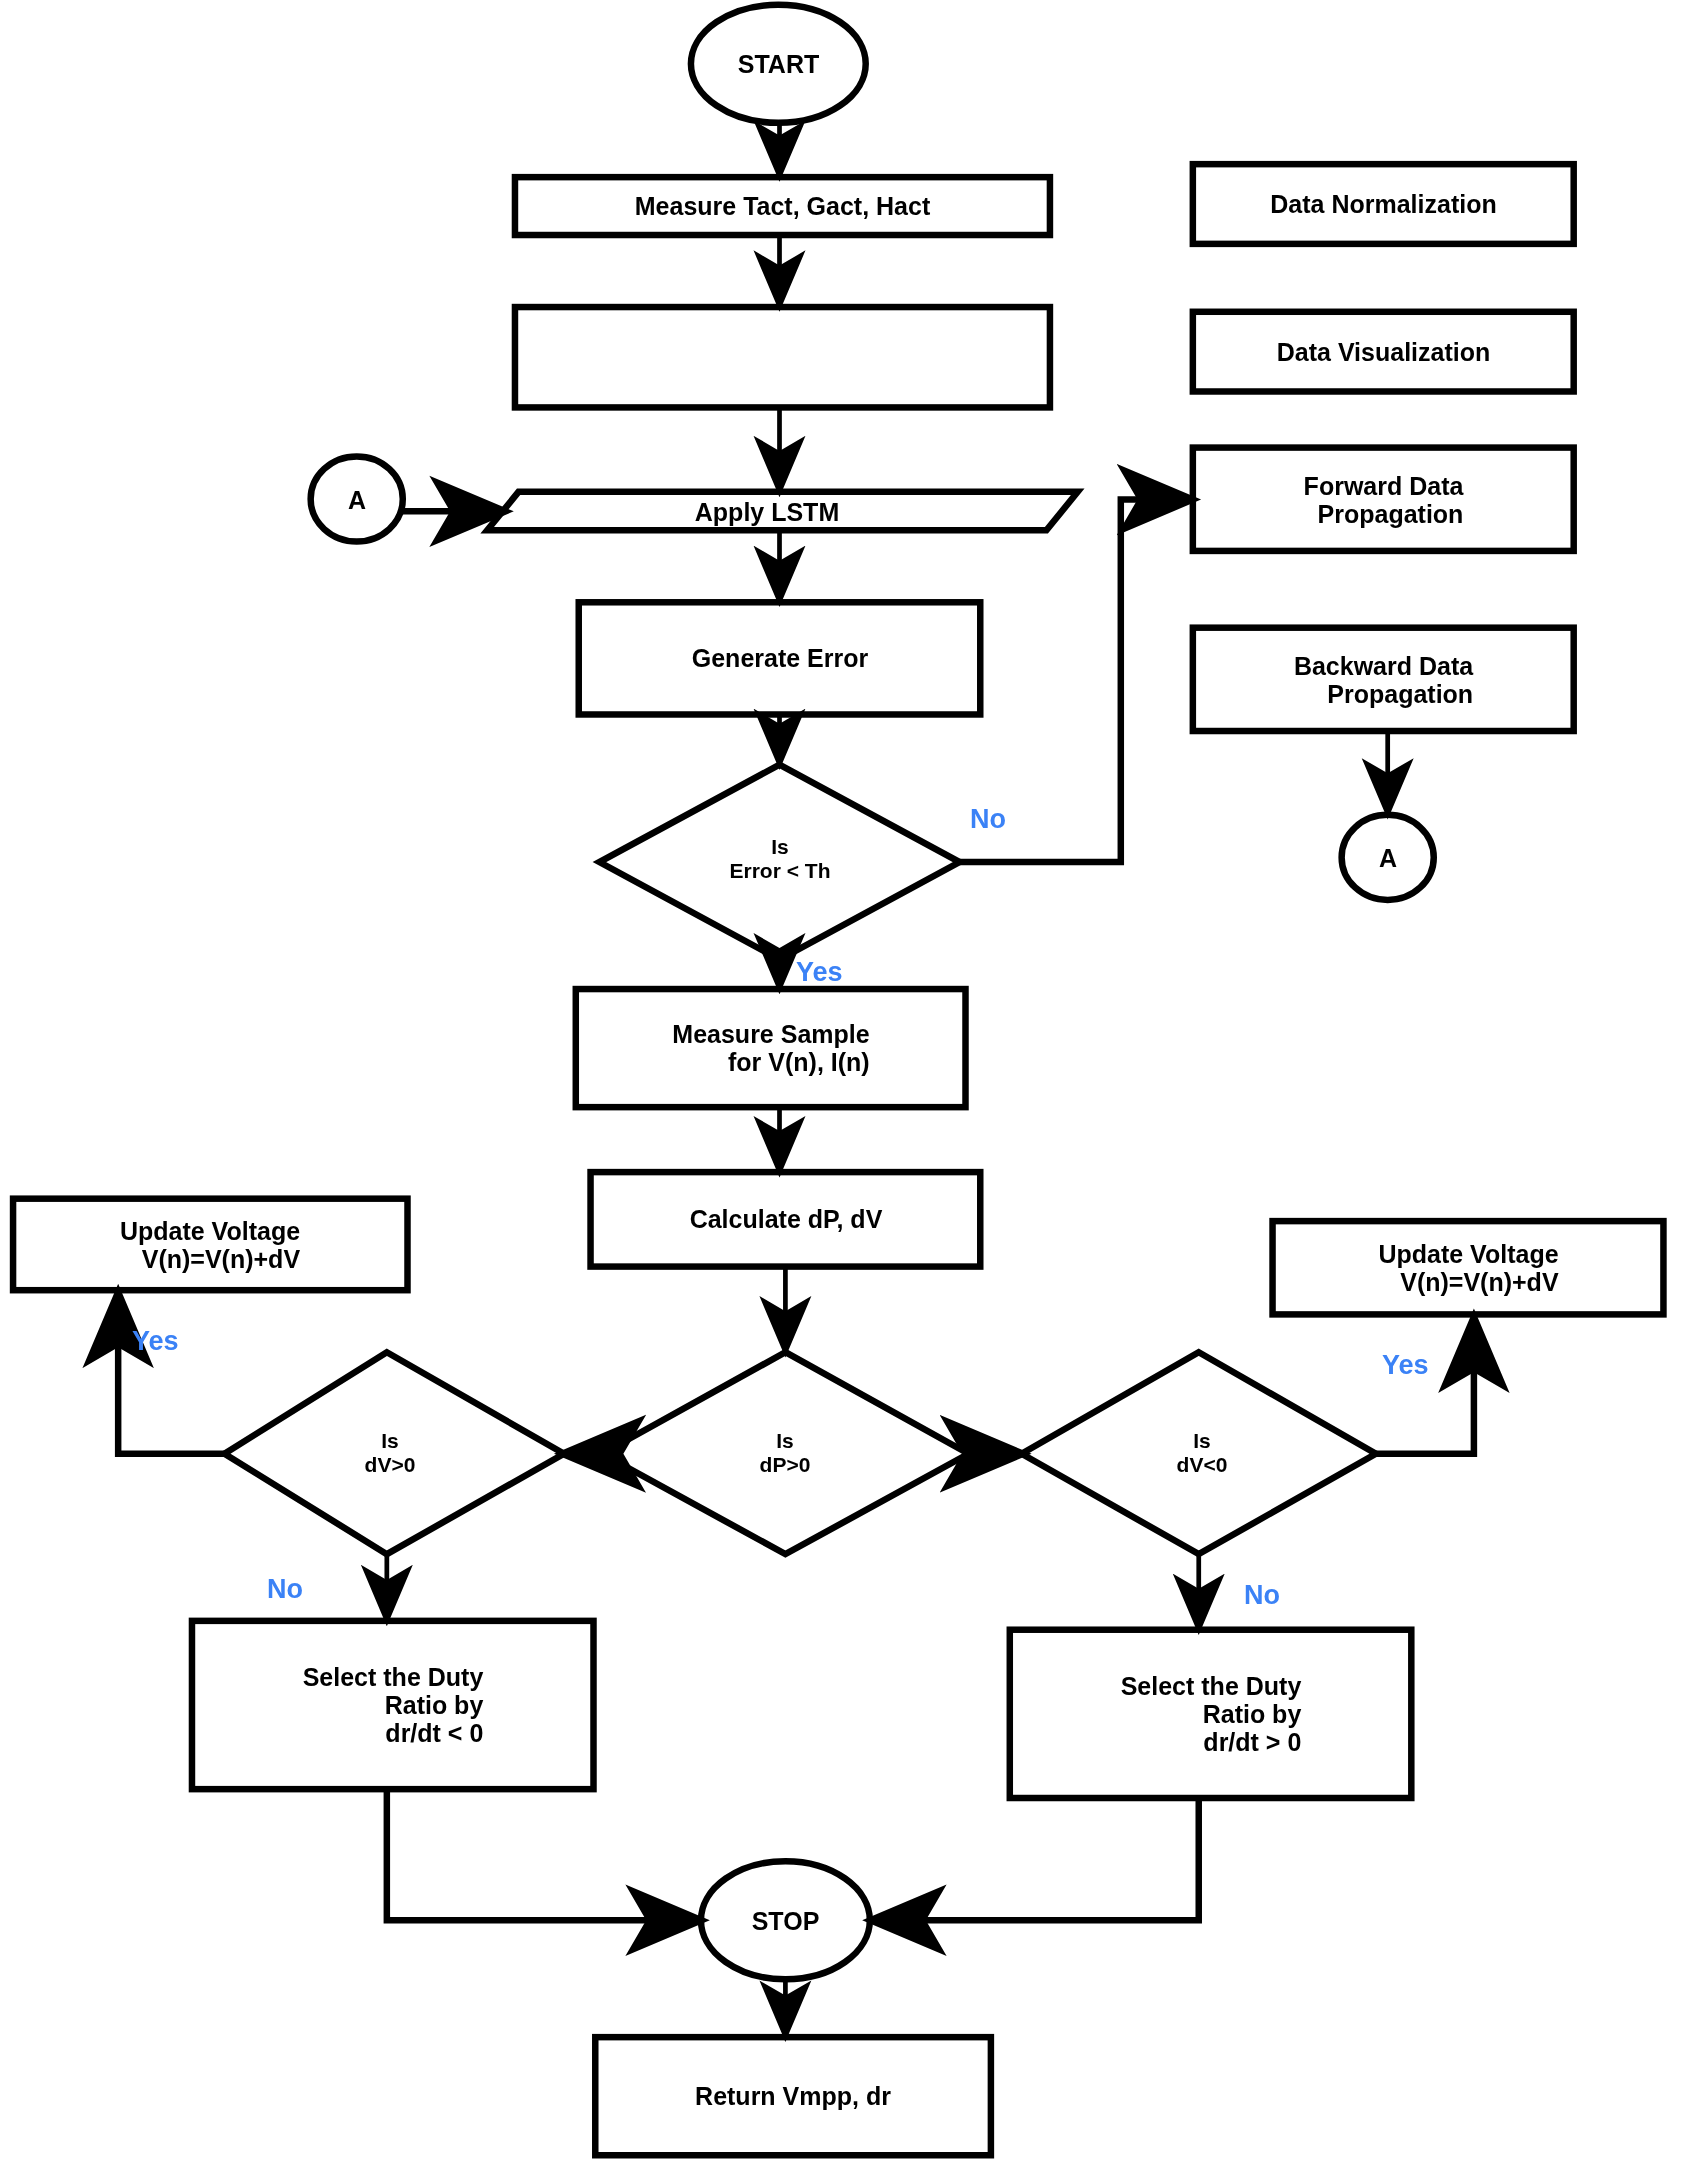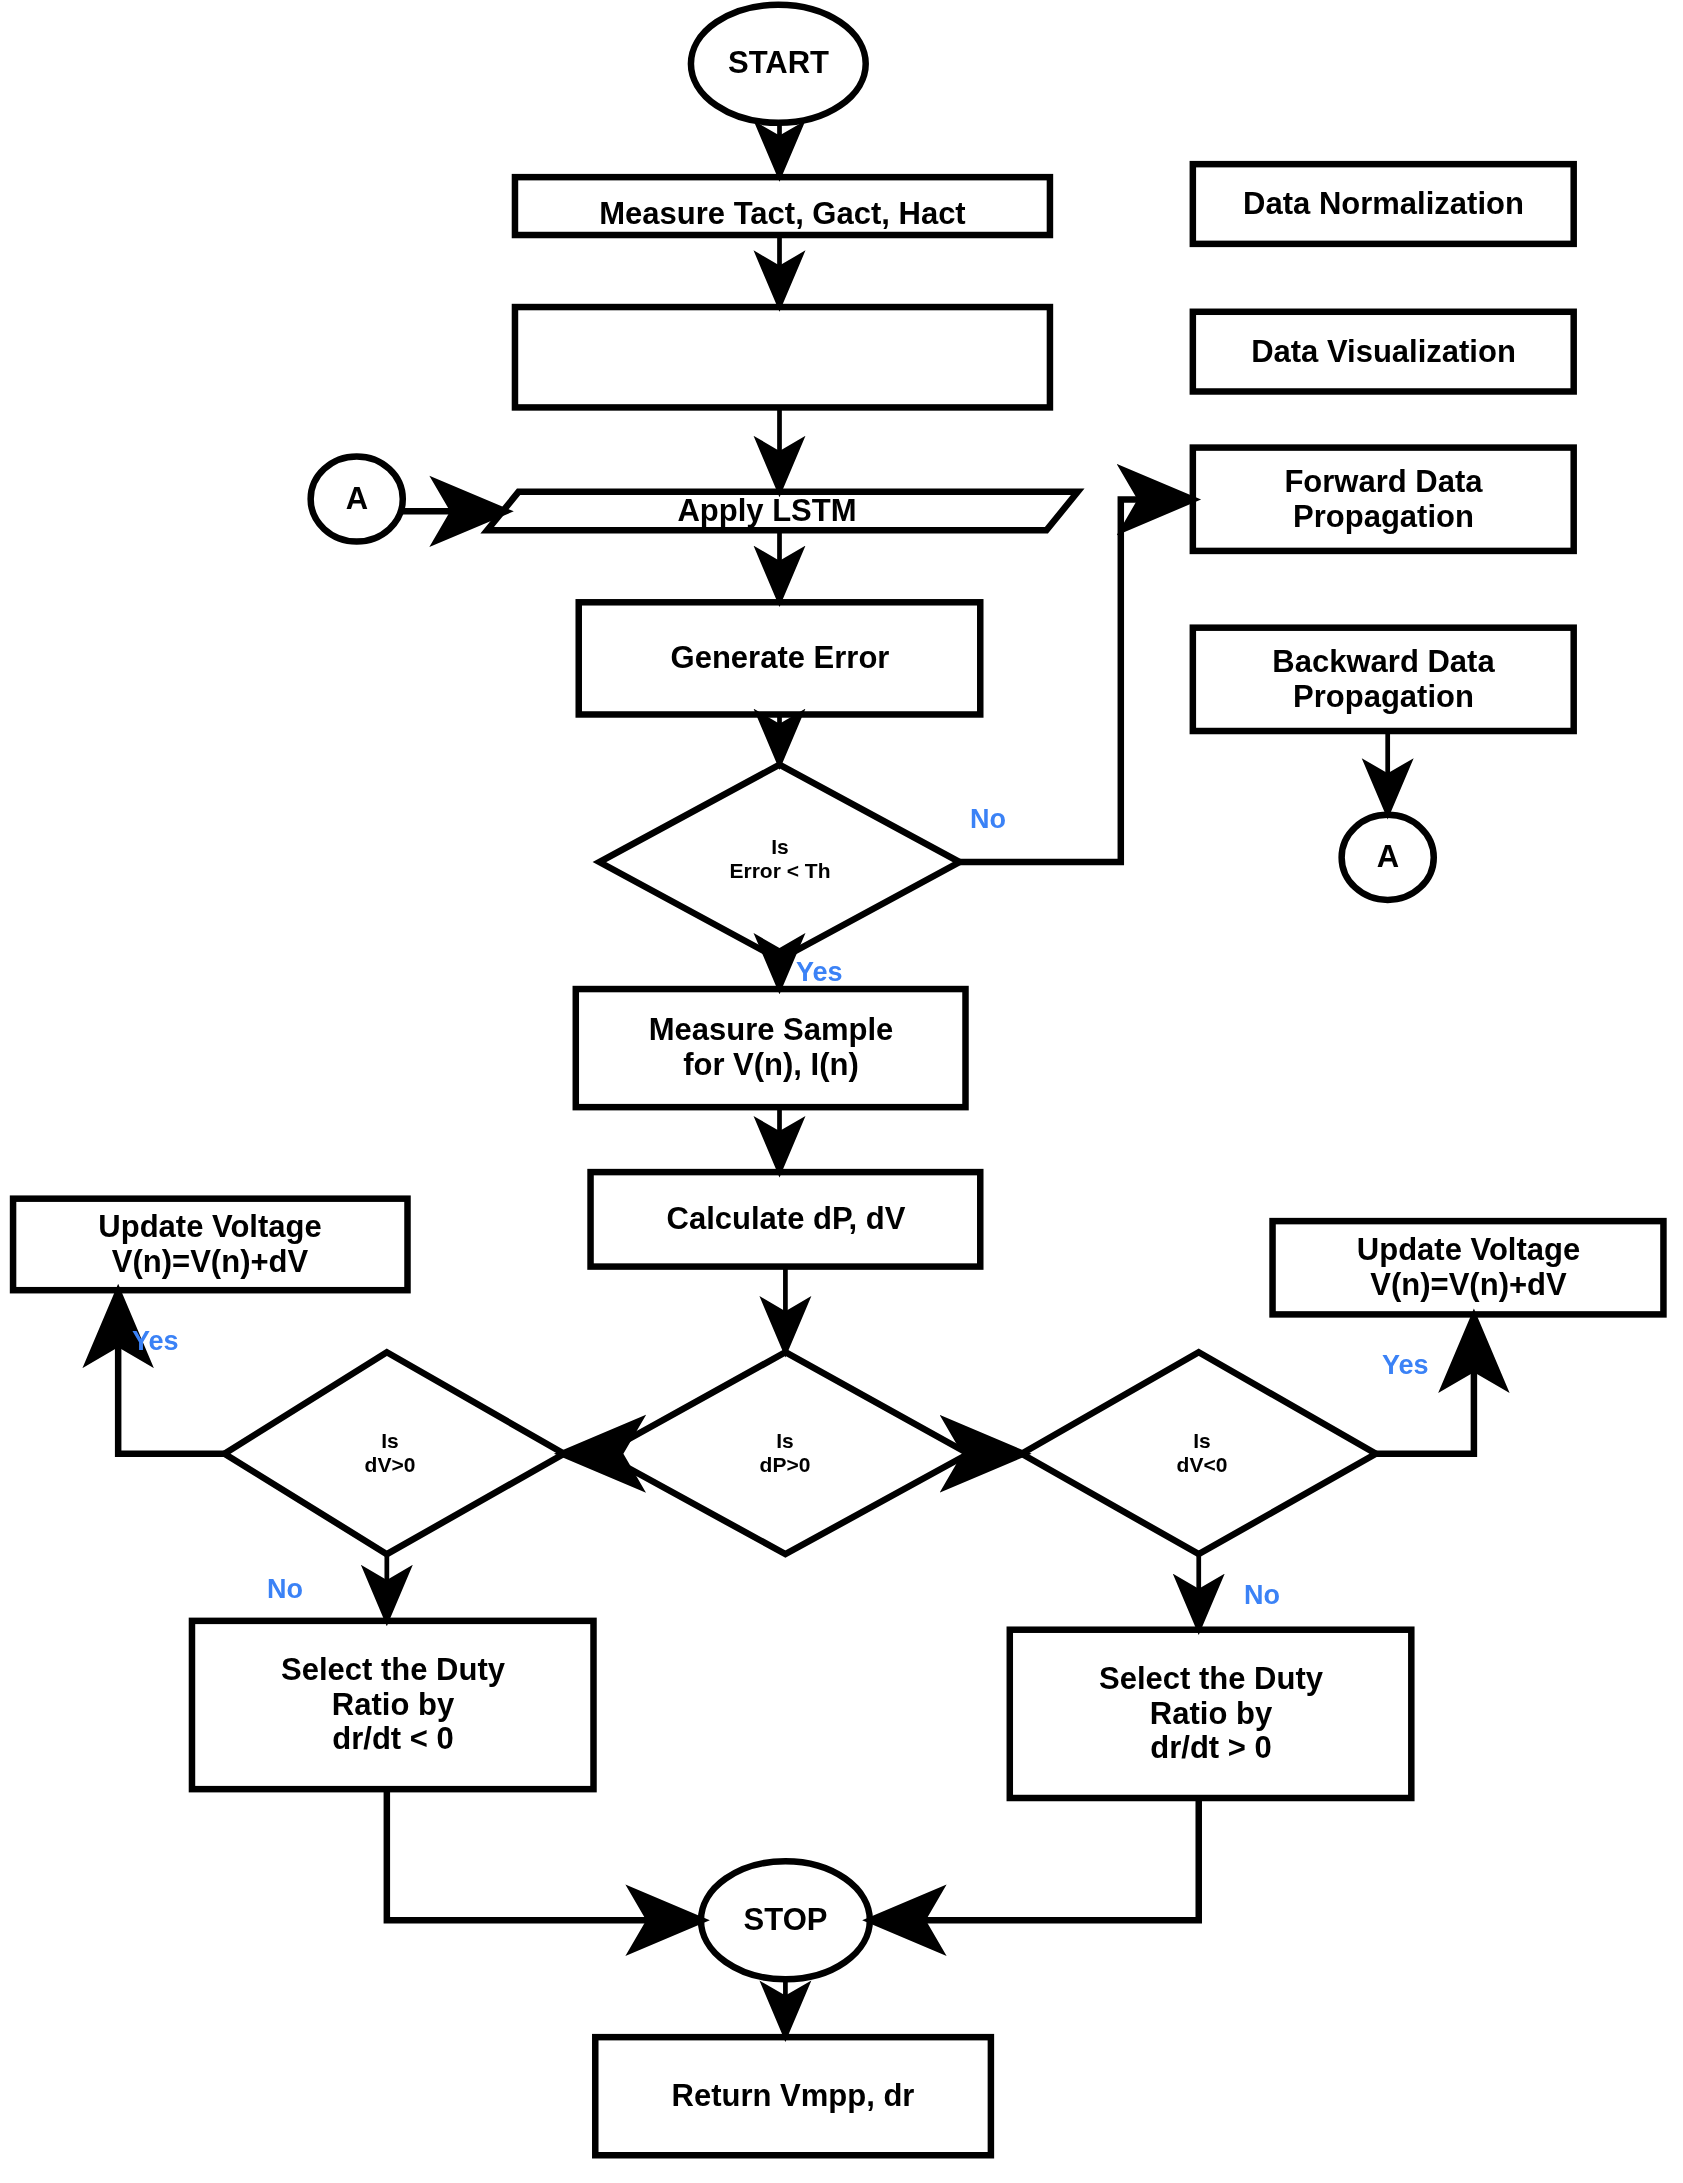--- a/index.html
+++ b/index.html
@@ -37,21 +37,21 @@
   }
   .edge-label {
     position: absolute;
     font-family: "Liberation Sans", sans-serif;
     font-weight: bold;
     color: #3b82f6;
     font-size: 27px;
     white-space: nowrap;
     pointer-events: none;
   }
-  .fs-52 { font-size: 31px; }
+  .fs-52 { font-size: 25px; text-align: right; }
   .fs-50 { font-size: 21px; }
 </style>
 </head>
 <body>
 
 <div id="canvas">
 
   <svg class="layer" viewBox="0 0 2850 3697">
     <defs>
       <marker id="arrow" markerWidth="14" markerHeight="14" refX="11" refY="6" orient="auto" markerUnits="strokeWidth">
@@ -137,21 +137,21 @@
 
     <polyline points="2030,3045 2030,3252 1482,3252" fill="none" stroke="#000" stroke-width="11" marker-end="url(#arrow)"></polyline>
 
     <line x1="1330" y1="3352" x2="1330" y2="3442" stroke="#000" stroke-width="8" marker-end="url(#arrow)"></line>
 
     <line x1="2350" y1="1238" x2="2350" y2="1372" stroke="#000" stroke-width="8" marker-end="url(#arrow)"></line>
   </svg>
 
   <div class="node-label fs-52" style="left:691px; top:35px; width:175px; height:57px;">START</div>
 
-  <div class="node-label fs-52" style="left:515px; top:185px; width:535px; height:58px;">Measure Tact, Gact, Hact</div>
+  <div class="node-label fs-52" style="left:515px; top:177px; width:535px; height:58px;">Measure Tact, Gact, Hact</div>
 
 
   <div class="node-label fs-52" style="left:531px; top:485px; width:472px; height:53px;">Apply LSTM</div>
 
   <div class="node-label fs-52" style="left:311px; top:471px; width:92px; height:57px;">A</div>
 
   <div class="node-label fs-52" style="left:579px; top:602px; width:402px; height:112px;">Generate Error</div>
 
   <div class="node-label fs-50" style="left:650px; top:803px; width:260px; height:112px;">Is
 Error &lt; Th</div>

